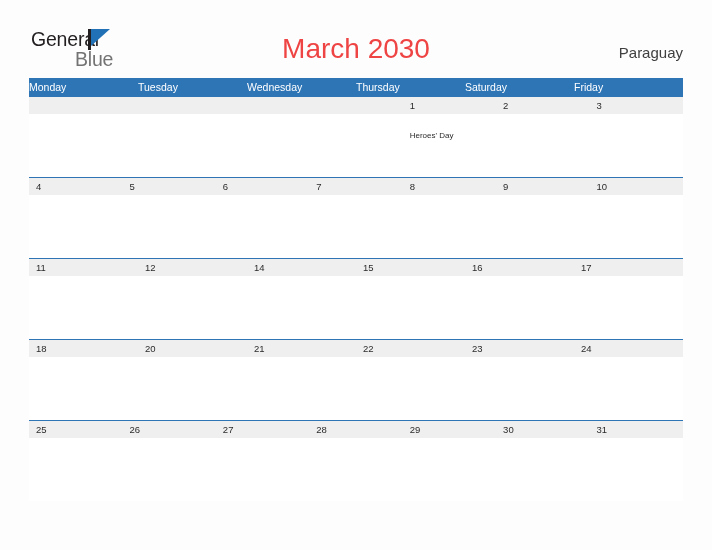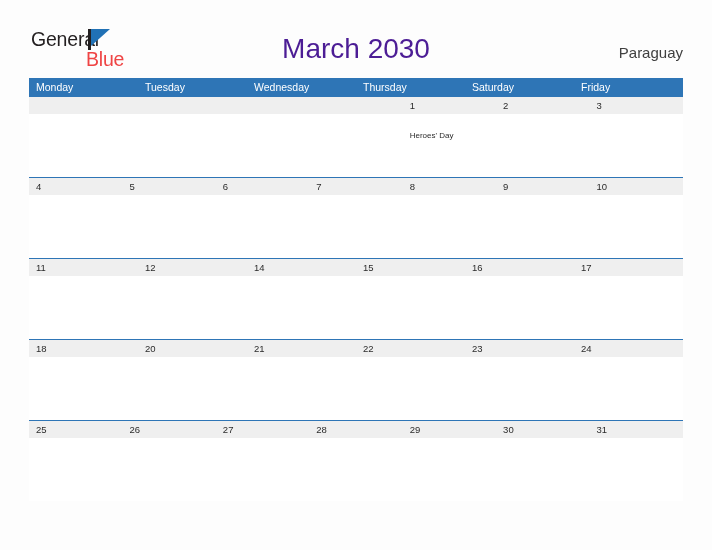--- a/index.html
+++ b/index.html
@@ -42,25 +42,24 @@
     color: #231f20;
     letter-spacing: -0.2px;
     line-height: 22px;
     white-space: nowrap;
   }
   .logo-blue {
     position: absolute;
     left: 44px;
     top: 20px;
     font-size: 19.5px;
-    color: #ef4444;
+    color: #737373;
     letter-spacing: -0.2px;
     line-height: 22px;
     white-space: nowrap;
-    margin-left: 11px;
   }
   .logo-flagpole {
     position: absolute;
     left: 57px;
     top: 1px;
     width: 2.5px;
     height: 21px;
     background: #231f20;
   }
   .logo-flag {
@@ -74,21 +73,21 @@
   }
 
   
   .cal-title {
     position: absolute;
     left: 0;
     top: 32px;
     width: 712px;
     text-align: center;
     font-size: 28px;
-    color: #4c1d95;
+    color: #ef4444;
     font-weight: normal;
     letter-spacing: 0px;
     line-height: 34px;
   }
 
   
   .cal-country {
     position: absolute;
     right: 29px;
     top: 44px;
@@ -110,21 +109,20 @@
     display: flex;
     width: 100%;
     height: 18px;
     background: #2e75b6;
   }
   .weekday-cell {
     flex: 1 1 0;
     color: #ffffff;
     font-size: 10.5px;
     line-height: 18px;
-    padding-left: 7px;
     box-sizing: border-box;
     white-space: nowrap;
     overflow: hidden;
   }
 
   .week-row {
     width: 100%;
     height: 81px;
     position: relative;
     border-top: 1.4px solid #2e75b6;

